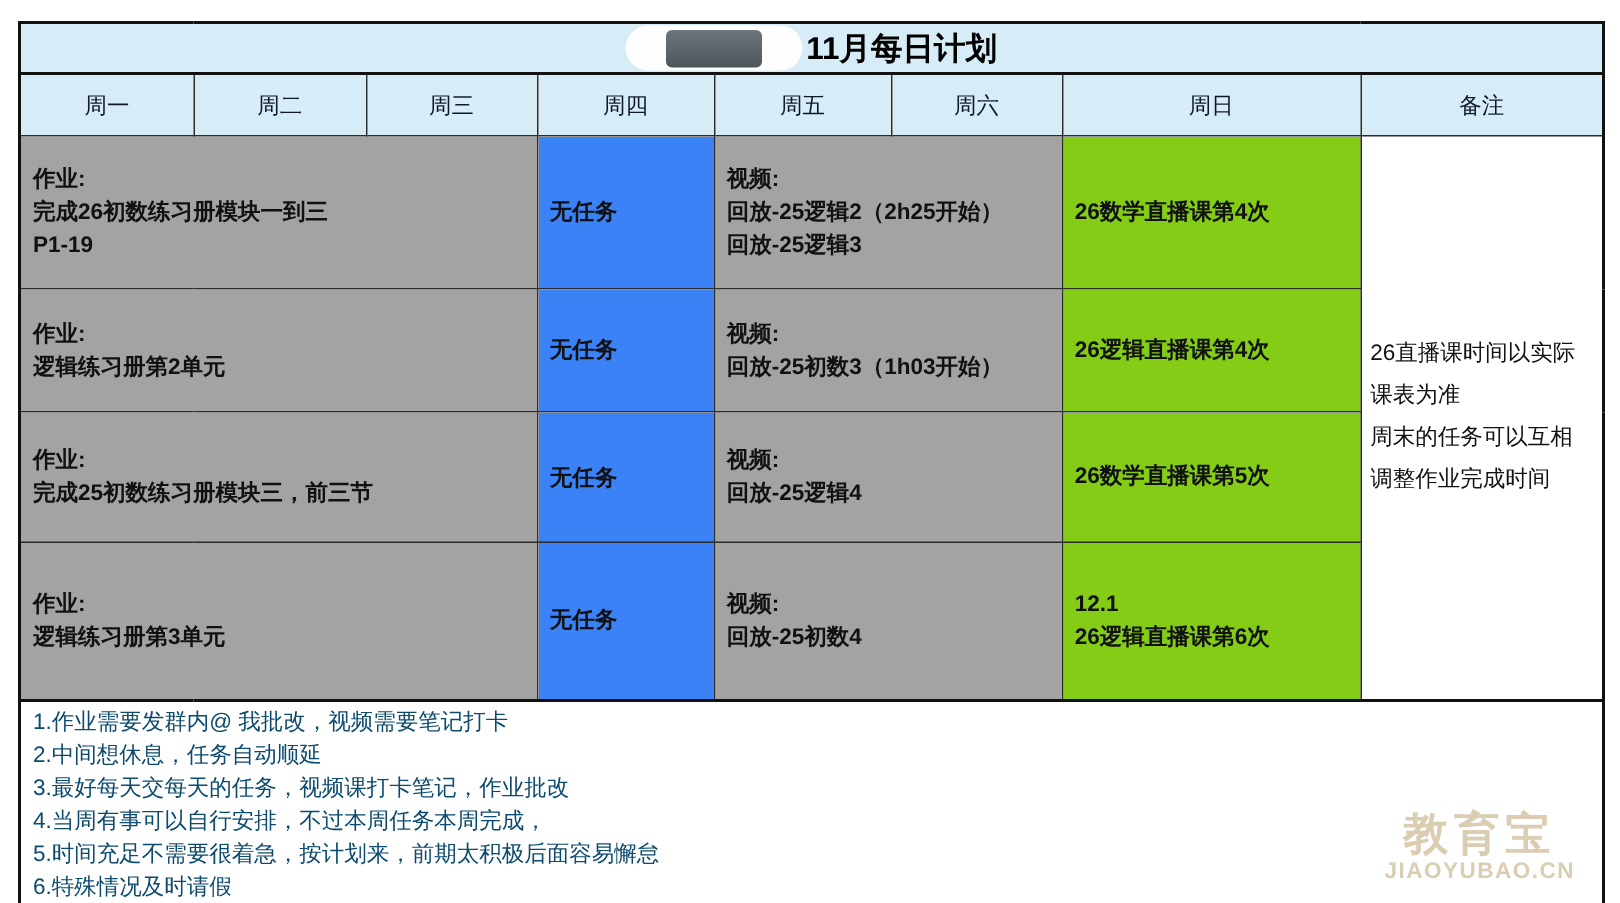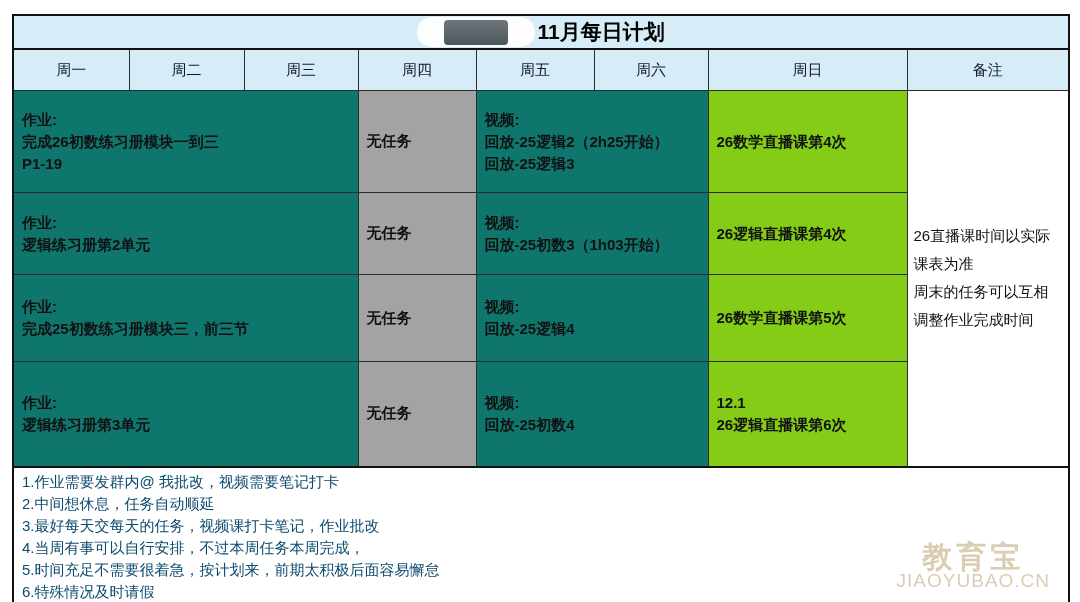--- a/index.html
+++ b/index.html
@@ -35,22 +35,22 @@
     display:inline-block;width:64px;height:25px;border-radius:4px;
     background:linear-gradient(180deg,#6d777b 0%,#4d575b 100%);
   }
   .title-text{font-size:21px;font-weight:bold;color:#000;}
   
   tr.header-row td{
     height:32px;background:#d6ecf6;text-align:center;
     font-weight:normal;color:#0f172a;
   }
   
-  .green{background:#0f766e;}
-  .lav{background:#a3a3a3;}
+  .green{background:#a3a3a3;}
+  .lav{background:#3b82f6;}
   .cyan{background:#84cc16;}
   .white{background:#ffffff;}
   .bold{font-weight:bold;}
   .pre{white-space:pre-line;line-height:22px;}
   td.notes-col{
     font-weight:normal;line-height:28px;padding:4px 6px;
     border-left:1px solid #2b2b2b;
   }
   
   tr.footer-row td{
@@ -61,21 +61,21 @@
   .foot-line{line-height:22px;font-size:15px;color:#0c4a6e;}
   .watermark{
     position:absolute;right:18px;bottom:20px;text-align:center;
     color:rgba(205,188,152,0.75);user-select:none;
   }
   .watermark .wm-name{
     font-size:30px;font-weight:bold;letter-spacing:4px;line-height:32px;
     text-shadow:0 0 1px rgba(255,255,255,0.8);
   }
   .watermark .wm-domain{
-    font-size:19px;font-weight:normal;letter-spacing:1px;line-height:16px;
+    font-size:15px;font-weight:bold;letter-spacing:1px;line-height:16px;
   }
 </style>
 </head>
 <body>
 
 <table class="plan">
   <colgroup>
     <col style="width:116px">
       <col style="width:115px">
       <col style="width:114px">

